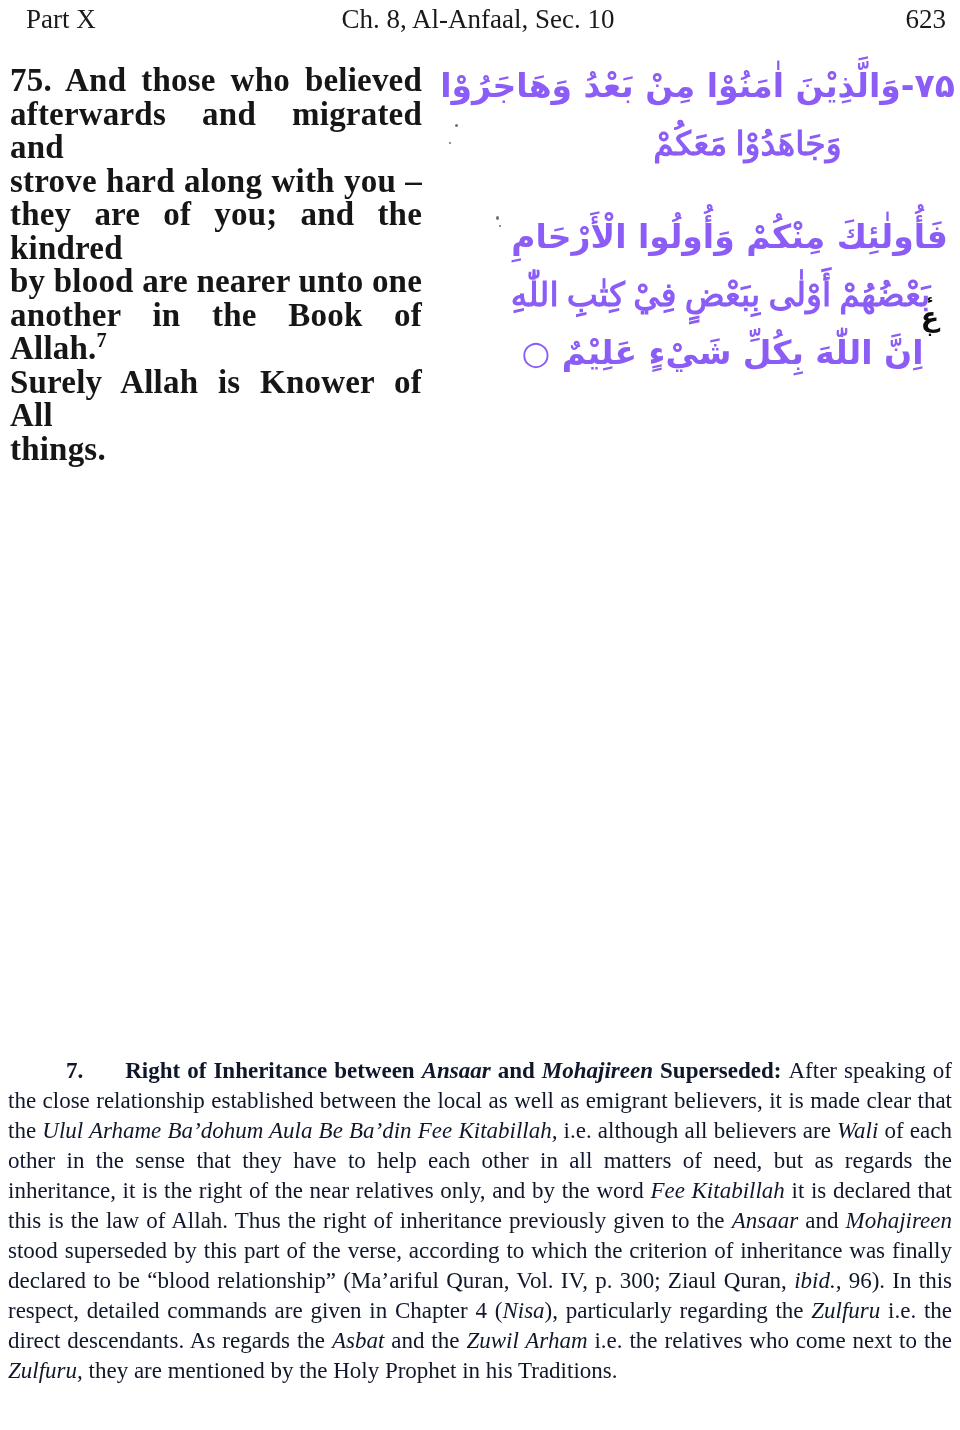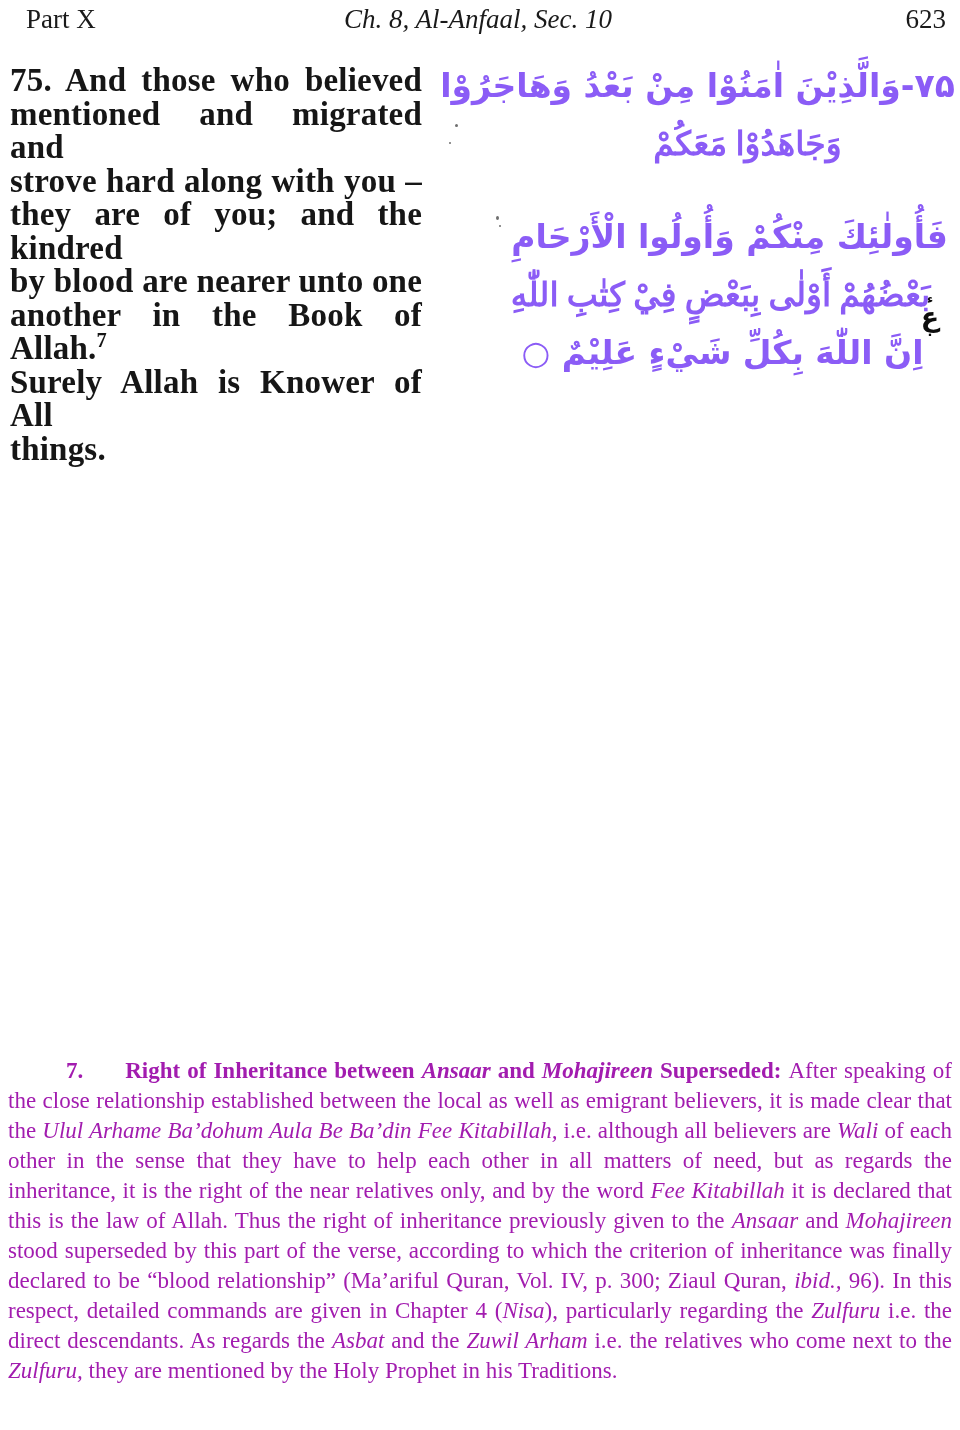--- a/index.html
+++ b/index.html
@@ -7,21 +7,21 @@
     width:960px;height:1430px;
     background:#ffffff;color:#1a1a1a;
     font-family:"Liberation Serif",serif;
     position:relative;overflow:hidden;
   }
   .page{position:absolute;inset:0;background:#ffffff;}
 
   
   .pagehead{position:absolute;top:4px;left:10px;width:936px;height:36px;font-size:27px;}
   .part{position:absolute;left:16px;top:0;}
-  .chap{position:absolute;left:50%;top:0;transform:translateX(-50%);font-style:italic;white-space:nowrap;}
+  .chap{position:absolute;left:50%;top:0;transform:translateX(-50%);white-space:nowrap;}
   .pgnum{position:absolute;right:0;top:0;}
 
   
   .eng{
     position:absolute;left:10px;top:64px;width:412px;
     font-size:33px;font-weight:bold;line-height:33.5px;color:#161616;
     letter-spacing:0.2px;
   }
   .eng .tline{text-align:justify;text-align-last:justify;}
   .eng .tline:last-child{text-align-last:left;}
@@ -47,21 +47,21 @@
     display:flex;flex-direction:column;align-items:center;justify-content:center;
     font-family:"DejaVu Sans",sans-serif;font-weight:bold;color:#0d0d0d;
   }
   .ruku .rk-top{font-size:12px;line-height:10px;}
   .ruku .rk-letter{font-size:27px;line-height:26px;}
   .ruku .rk-bottom{font-size:13px;line-height:10px;}
 
   
   .footnote{
     position:absolute;left:8px;top:1056px;width:944px;
-    font-size:23px;line-height:30px;color:#a21caf;
+    font-size:23px;line-height:30px;color:#0f172a;
   }
   .footnote p{margin:0;text-align:justify;text-indent:58px;}
   .b{font-weight:bold;}
   .i{font-style:italic;}
   .bi{font-weight:bold;font-style:italic;}
   .tab{display:inline-block;width:42px;}
 
   
   .speck{position:absolute;background:#6f6f6f;border-radius:50%;}
   .s1{left:455px;top:124px;width:3px;height:3px;}
@@ -75,21 +75,21 @@
 <div class="page">
 
   <div class="pagehead">
     <span class="part">Part X</span>
     <span class="chap">Ch. 8, Al-Anfaal, Sec. 10</span>
     <span class="pgnum">623</span>
   </div>
 
   <div class="eng">
       <div class="tline"><span>75. And those who believed</span></div>
-      <div class="tline"><span>mentioned and migrated and</span></div>
+      <div class="tline"><span>afterwards and migrated and</span></div>
       <div class="tline"><span>strove hard along with you –</span></div>
       <div class="tline"><span>they are of you; and the kindred</span></div>
       <div class="tline"><span>by blood are nearer unto one</span></div>
       <div class="tline"><span>another in the Book of Allah.</span><sup>7</sup></div>
       <div class="tline"><span>Surely Allah is Knower of All</span></div>
       <div class="tline"><span>things.</span></div>
     </div>
 
   <div class="ar">
       <div class="tline">۷۵-وَالَّذِيْنَ اٰمَنُوْا مِنْ بَعْدُ وَهَاجَرُوْا</div>

